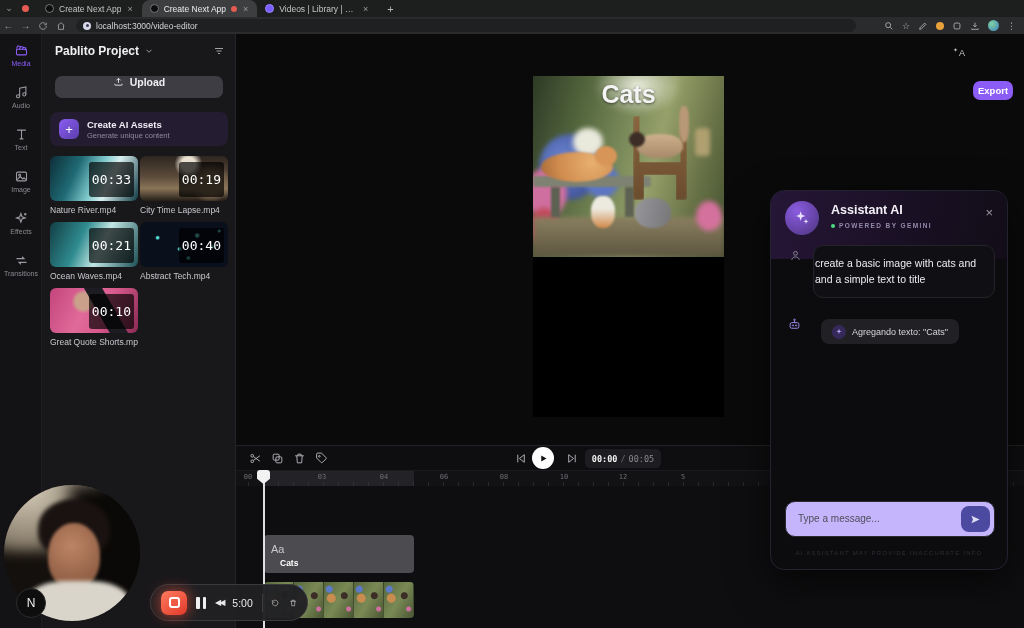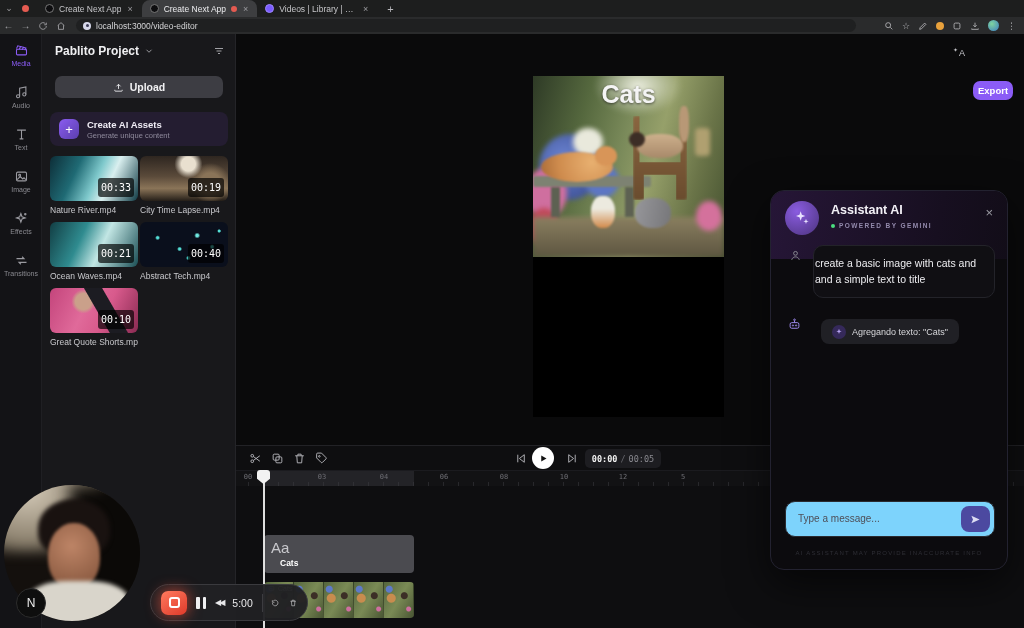--- a/index.html
+++ b/index.html
@@ -40,29 +40,29 @@
   .rail-item .rail-label { font-size:7px; color:#8a8a90; }
   .rail-item.active { color:#8b5cf6; }
   .rail-item.active .rail-label { color:#8b5cf6; }
 
   
   .media-panel { position:absolute; left:42px; top:34px; width:194px; bottom:0; background:#18181b; border-right:1px solid #242428; }
   .mp-header { position:absolute; left:13px; top:10px; right:10px; display:flex; align-items:center; }
   .mp-title { font-size:12px; font-weight:bold; color:#f0f0f2; }
   .mp-chevron { width:10px; height:10px; stroke:#b0b0b5; fill:none; stroke-width:2; margin-left:5px; }
   .mp-filter { margin-left:auto; width:12px; height:12px; stroke:#b0b0b5; fill:none; stroke-width:1.8; }
-  .upload-btn { position:absolute; left:13px; top:42px; width:168px; height:22px; background:#3d3d43; border-radius:7px; display:flex; align-items:center; justify-content:center; gap:6px; color:#f0f0f2; font-size:10.5px; font-weight:bold; }
+  .upload-btn { position:absolute; left:13px; top:42px; width:168px; height:22px; background:#3d3d43; border-radius:7px; display:flex; align-items:flex-start; justify-content:center; gap:6px; color:#f0f0f2; font-size:10.5px; font-weight:bold; }
   .upload-btn svg { width:11px; height:11px; stroke:#e8e8ea; fill:none; stroke-width:2; }
   .ai-card { position:absolute; left:8px; top:78px; width:178px; height:34px; background:#241d31; border-radius:8px; display:flex; align-items:center; gap:8px; padding:0 9px; }
   .ai-plus { width:20px; height:20px; border-radius:6px; background:linear-gradient(135deg,#8a5cf0,#5b3fae); color:#fff; font-size:13px; display:flex; align-items:center; justify-content:center; flex:0 0 auto; }
   .ai-title { font-size:9.5px; font-weight:bold; color:#efecf5; }
   .ai-sub { font-size:7.5px; color:#8f8a9c; margin-top:1px; }
   .clip-card { position:absolute; width:88px; }
   .thumb { position:relative; width:88px; height:45px; border-radius:6px; overflow:hidden; }
-  .dur { position:absolute; right:4px; bottom:4px; background:rgba(0,0,0,.68); color:#fff; font-family:"DejaVu Sans Mono", monospace; font-size:10px; padding:4px 3px; border-radius:3px; }
+  .dur { position:absolute; right:4px; bottom:4px; background:rgba(0,0,0,.68); color:#fff; font-family:"DejaVu Sans Mono", monospace; font-size:13px; padding:10px 3px; border-radius:3px; }
   .fname { font-size:8.5px; color:#c9c9cd; margin-top:4px; white-space:nowrap; overflow:hidden; }
   .t-nature { background:linear-gradient(115deg,#0d2e38 0%,#1f6a74 30%,#7fc9cc 52%,#d9efef 66%,#0f3a44 100%); }
   .t-city { background:radial-gradient(circle at 55% 18%, #e9e0cf 0 7px, transparent 14px),radial-gradient(circle at 80% 60%, #8a7458 0 10px, transparent 20px),linear-gradient(180deg,#2e2620 0%,#5a4a3a 45%,#8a7458 72%,#241e18 100%); }
   .t-ocean { background:linear-gradient(115deg,#123e44 0%,#2f8b8f 35%,#c2e6e4 58%,#1a4e54 100%); }
   .t-abstract { background:radial-gradient(circle at 20% 35%, #54dfd7 0 1px, transparent 2.5px),radial-gradient(circle at 45% 60%, #54dfd7 0 1px, transparent 2.5px),radial-gradient(circle at 65% 30%, #6fe8e0 0 1.2px, transparent 3px),radial-gradient(circle at 82% 55%, #54dfd7 0 1px, transparent 2.5px),radial-gradient(circle at 55% 80%, #3fbfb8 0 1px, transparent 2.5px),radial-gradient(circle at 90% 20%, #54dfd7 0 1px, transparent 2px),#0a0f1c; }
   .t-quote { background:linear-gradient(60deg, transparent 52%, #1c1c22 53% 68%, transparent 69%),radial-gradient(circle at 38% 30%, #caa08a 0 8px, transparent 12px),linear-gradient(115deg,#c4457c 0%,#e06a9a 40%,#d85a8c 62%,#8a2a52 100%); }
 
   
   .editor { position:absolute; left:236px; top:34px; right:0; bottom:0; background:#0a0a0b; }
   .translate-ic { position:absolute; right:58px; top:12px; color:#c5c5ca; font-size:9px; letter-spacing:1px; }
@@ -103,21 +103,21 @@
   .play-btn svg { width:9px; height:9px; fill:#111; margin-left:1px; }
   .timebox { position:absolute; left:349px; top:3px; width:76px; height:19px; background:#1d1d21; border-radius:5px; display:flex; align-items:center; justify-content:center; gap:3px; font-family:"DejaVu Sans Mono", monospace; font-size:8.5px; }
   .tb-cur { color:#f2f2f2; font-weight:bold; } .tb-sep { color:#66666c; } .tb-tot { color:#8a8a90; }
   .ruler { position:absolute; left:0; top:25px; width:100%; height:15px; background:#121214; }
   .ruler-band { position:absolute; left:28px; top:0; width:150px; height:15px; background:#232327; }
   .ruler-ticks { position:absolute; left:12px; top:11px; right:0; height:4px; background:repeating-linear-gradient(90deg,#3a3a3f 0 1px, transparent 1px 15px); opacity:.55; }
   .rl { position:absolute; top:2px; width:16px; margin-left:-8px; text-align:center; font-size:7px; color:#6e6e74; font-family:"DejaVu Sans Mono", monospace; }
   .playhead-line { position:absolute; left:27px; top:25px; width:1.5px; height:192px; background:rgba(240,240,240,.92); z-index:5; }
   .playhead-cap { position:absolute; left:21px; top:24px; width:13px; height:14px; background:#f2f2f2; border-radius:3px; clip-path:polygon(0 0,100% 0,100% 62%,50% 100%,0 62%); z-index:6; }
   .clip-text { position:absolute; left:28px; top:89px; width:150px; height:38px; background:#4b4b50; border-radius:4px; padding:4px 7px; z-index:2; }
-  .ct-badge { font-size:15px; color:#c8c8cc; }
+  .ct-badge { font-size:11px; color:#c8c8cc; }
   .ct-label { font-size:8.5px; font-weight:bold; color:#fff; margin:1px 0 0 9px; }
   .clip-video { position:absolute; left:28px; top:136px; width:150px; height:36px; border-radius:4px; overflow:hidden; display:flex; z-index:2; }
   .mini-cat { width:30px; height:36px; flex:0 0 auto; background:radial-gradient(circle at 25% 45%, #c88c4e 0 4px, transparent 5px),radial-gradient(circle at 70% 38%, #3c2e26 0 3px, transparent 4px),radial-gradient(circle at 18% 20%, #5d7ac8 0 3px, transparent 4px),radial-gradient(circle at 85% 75%, #cf6f9f 0 2px, transparent 3px),linear-gradient(120deg,#55663e,#7a8a55 50%,#4a5634); border-right:1px solid rgba(0,0,0,.35); }
   .cv-label { position:absolute; left:4px; top:3px; display:flex; align-items:center; gap:3px; color:#fff; font-size:7px; text-shadow:0 1px 2px #000; }
   .cv-label svg { width:7px; height:7px; stroke:#fff; fill:none; stroke-width:2; }
 
   
   .assistant { position:absolute; left:770px; top:190px; width:238px; height:380px; background:#0c0b0e; border:1px solid #232230; border-radius:14px; box-shadow:0 14px 40px rgba(0,0,0,.6); z-index:20; }
   .as-header { position:absolute; left:0; top:0; width:100%; height:68px; border-radius:13px 13px 0 0; background:linear-gradient(100deg,#261637 0%,#170f20 70%,#120d18 100%); }
   .as-avatar { position:absolute; left:14px; top:10px; width:34px; height:34px; border-radius:50%; background:radial-gradient(circle at 35% 30%, #8a5ce0, #4c337e); display:flex; align-items:center; justify-content:center; }
@@ -127,21 +127,21 @@
   .as-status-dot { width:4px; height:4px; border-radius:50%; background:#4ade80; }
   .as-status-text { font-size:6.5px; letter-spacing:1.4px; color:#938aac; font-weight:bold; }
   .as-close { position:absolute; right:14px; top:14px; color:#9a9aa2; font-size:13px; }
   .msg-user-icon { position:absolute; left:18px; top:58px; width:13px; height:13px; stroke:#8a8a92; fill:none; stroke-width:1.8; }
   .msg-box { position:absolute; left:42px; top:54px; width:182px; border:1px solid #232329; background:#100f13; border-radius:10px; padding:9px 1px; font-size:10.5px; line-height:1.55; color:#ededf0; }
   .bot-icon { position:absolute; left:16px; top:126px; width:15px; height:15px; stroke:#9b86e8; fill:none; stroke-width:1.6; }
   .chip { position:absolute; left:50px; top:128px; height:25px; display:inline-flex; align-items:center; gap:6px; background:#202025; border-radius:8px; padding:0 11px; }
   .chip-ic { width:14px; height:14px; border-radius:50%; background:#35295a; display:flex; align-items:center; justify-content:center; }
   .chip-ic svg { width:8px; height:8px; fill:#b8a4f4; }
   .chip-text { font-size:9px; color:#d6d6da; white-space:nowrap; }
-  .as-input { position:absolute; left:14px; top:310px; width:210px; height:36px; background:#7dd3fc; border:1px solid #2a2a30; border-radius:10px; }
+  .as-input { position:absolute; left:14px; top:310px; width:210px; height:36px; background:#c4b5fd; border:1px solid #2a2a30; border-radius:10px; }
   .as-placeholder { position:absolute; left:12px; top:11px; font-size:10px; color:#4e4e57; }
   .send-btn { position:absolute; right:4px; top:4px; width:29px; height:26px; background:#4c49a0; border-radius:8px; display:flex; align-items:center; justify-content:center; }
   .send-btn svg { width:11px; height:11px; fill:#dcdcf2; }
   .as-disclaimer { position:absolute; left:0; top:359px; width:100%; text-align:center; font-size:6px; letter-spacing:1.2px; color:#2e2e35; }
 
   
   .webcam { position:absolute; left:4px; top:485px; width:136px; height:136px; border-radius:50%; overflow:hidden; background:#14100d; z-index:30; }
   .wc { position:absolute; }
   .wc-wall { left:-10px; top:-12px; width:110px; height:80px; background:radial-gradient(ellipse at 30% 20%, #d6ccba, #8a7f6c 60%, transparent 80%); filter:blur(6px); }
   .wc-dark { right:-20px; top:0; width:90px; height:140px; background:#0b0907; filter:blur(8px); }

